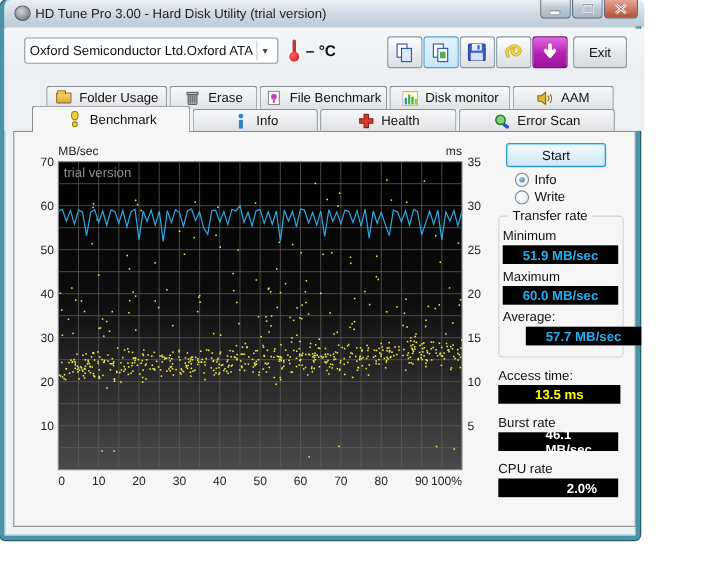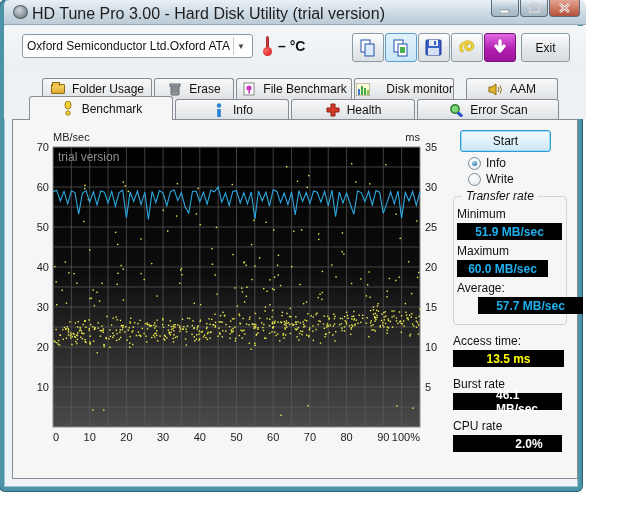--- a/index.html
+++ b/index.html
@@ -6,21 +6,21 @@
   html,body { width:640px; height:512px; background:#ffffff; font-family:"Liberation Sans","DejaVu Sans",sans-serif; overflow:hidden; }
 
   
   #window { position:absolute; left:0; top:0; width:582px; height:491px;
     background:#eef3f7; border:4px solid #4c93a8; border-top:none;
     border-radius:7px 7px 5px 5px;
     box-shadow: inset 0 0 0 1px #9cc4d2, 0 0 0 1px #2a6073; }
   #titlebar { position:absolute; left:0; top:0; width:582px; height:25px;
     background:linear-gradient(#e9f0f6,#cbd8e2 60%,#bccbd7);
     border-bottom:1px solid #96a9b6; border-radius:6px 6px 0 0; }
-  #titlebar .title { position:absolute; left:28px; top:5px; font-size:16px; color:#1e1e1e; }
+  #titlebar .title { position:absolute; left:28px; top:5px; font-size:12px; color:#1e1e1e; }
   #app-icon { position:absolute; left:9px; top:5px; width:15px; height:14px;
     background:radial-gradient(circle at 40% 35%, #cfd6da, #8b969c 60%, #5c666c);
     border-radius:50%; border:1px solid #566066; }
   .winbtn { position:absolute; top:0; height:17px; border:1px solid #5c6b76; border-top:none;
     border-radius:0 0 4px 4px; background:linear-gradient(#e7eef3,#b9c8d3 50%,#a5b7c4);
     display:flex; align-items:center; justify-content:center; }
   .winbtn.close { background:linear-gradient(#e5a595,#cf7a64 50%,#b1513b); }
   .winbtn svg { display:block; }
 
   
@@ -66,21 +66,21 @@
     border:1px solid #2f9bd0; border-radius:3px; font-size:12px; color:#111;
     background:linear-gradient(#f6fcfe,#dff0fa 50%,#cfe8f6);
     box-shadow:0 0 0 1px #9adaf4 inset; display:flex; align-items:center; justify-content:center; }
   .radio-row { position:absolute; left:455px; display:flex; align-items:center; gap:5px; font-size:12px; color:#111; }
   .radio { width:13px; height:13px; border-radius:50%; border:1px solid #7b8b98;
     background:radial-gradient(circle at 35% 30%, #fff,#dfe7ec); position:relative; }
   .radio.sel::after { content:""; position:absolute; left:3px; top:3px; width:5px; height:5px;
     border-radius:50%; background:radial-gradient(circle at 35% 30%, #9fd4ef,#1d6a9d); }
   #groupbox { position:absolute; left:440px; top:76px; width:114px; height:129px;
     border:1px solid #cfd4d8; border-radius:4px; }
-  #groupbox .legend { position:absolute; left:8px; top:-8px; background:#f6f6f6; padding:0 4px; font-size:12px; color:#111;font-style:italic; }
+  #groupbox .legend { position:absolute; left:8px; top:-8px; background:#f6f6f6; padding:0 4px; font-size:12px; color:#111; }
   .plabel { position:absolute; font-size:12px; color:#111; }
   .valuebox { position:absolute; height:17px; background:#000; display:flex; align-items:center; justify-content:center;
     font-size:12px; font-weight:bold; font-family:"Liberation Sans","DejaVu Sans",sans-serif; }
   .v-blue { color:#1fb0f0; }
   .v-yellow { color:#ffff00; }
   .v-white { color:#ffffff;padding-left:43px; }
 
   
   #chart { position:absolute; left:10px; top:7px; }
 
@@ -184,21 +184,21 @@
     <div class="tab row1" style="left:232px; width:116px;">
       <span class="ticon">
         <svg width="12" height="14">
             <rect x="1" y="1" width="10" height="12" fill="#fff" stroke="#888"></rect>
             <circle cx="6" cy="6" r="2.6" fill="#c73bbf"></circle>
             <rect x="5.3" y="8.5" width="1.6" height="3" fill="#c73bbf"></rect>
           </svg>
       </span>
       <span>File Benchmark</span>
     </div>
-    <div class="tab row1" style="left:350px; width:100px;justify-content:space-between;">
+    <div class="tab row1" style="left:350px; width:110px;">
       <span class="ticon">
         <svg width="14" height="13">
             <rect x="0" y="0" width="14" height="13" fill="#fdfbd6" stroke="#888"></rect>
             <rect x="2" y="6" width="2" height="6" fill="#3a7bd5"></rect>
             <rect x="5" y="3" width="2" height="9" fill="#3fae49"></rect>
             <rect x="8" y="5" width="2" height="7" fill="#3fae49"></rect>
             <rect x="11" y="7" width="2" height="5" fill="#8bc34a"></rect>
           </svg>
       </span>
       <span>Disk monitor</span>
@@ -1019,21 +1019,21 @@
 
     <div id="groupbox">
       <span class="legend">Transfer rate</span>
     </div>
 
     <span class="plabel" style="left:444px; top:87px;">Minimum</span>
     <div class="valuebox v-blue" style="left:444px; top:103px; width:105px;">
       <span>51.9 MB/sec</span>
     </div>
     <span class="plabel" style="left:444px; top:124px;">Maximum</span>
-    <div class="valuebox v-blue" style="left:444px; top:140px; width:91px;text-align:right;">
+    <div class="valuebox v-blue" style="left:444px; top:140px; width:105px;text-align:right;">
       <span>60.0 MB/sec</span>
     </div>
     <span class="plabel" style="left:444px; top:161px;">Average:</span>
     <div class="valuebox v-blue" style="left:444px; top:177px; width:105px;margin-left:21px;">
       <span>57.7 MB/sec</span>
     </div>
 
     <span class="plabel" style="left:440px; top:214px;">Access time:</span>
     <div class="valuebox v-yellow" style="left:440px; top:230px; width:111px;">
       <span>13.5 ms</span>

